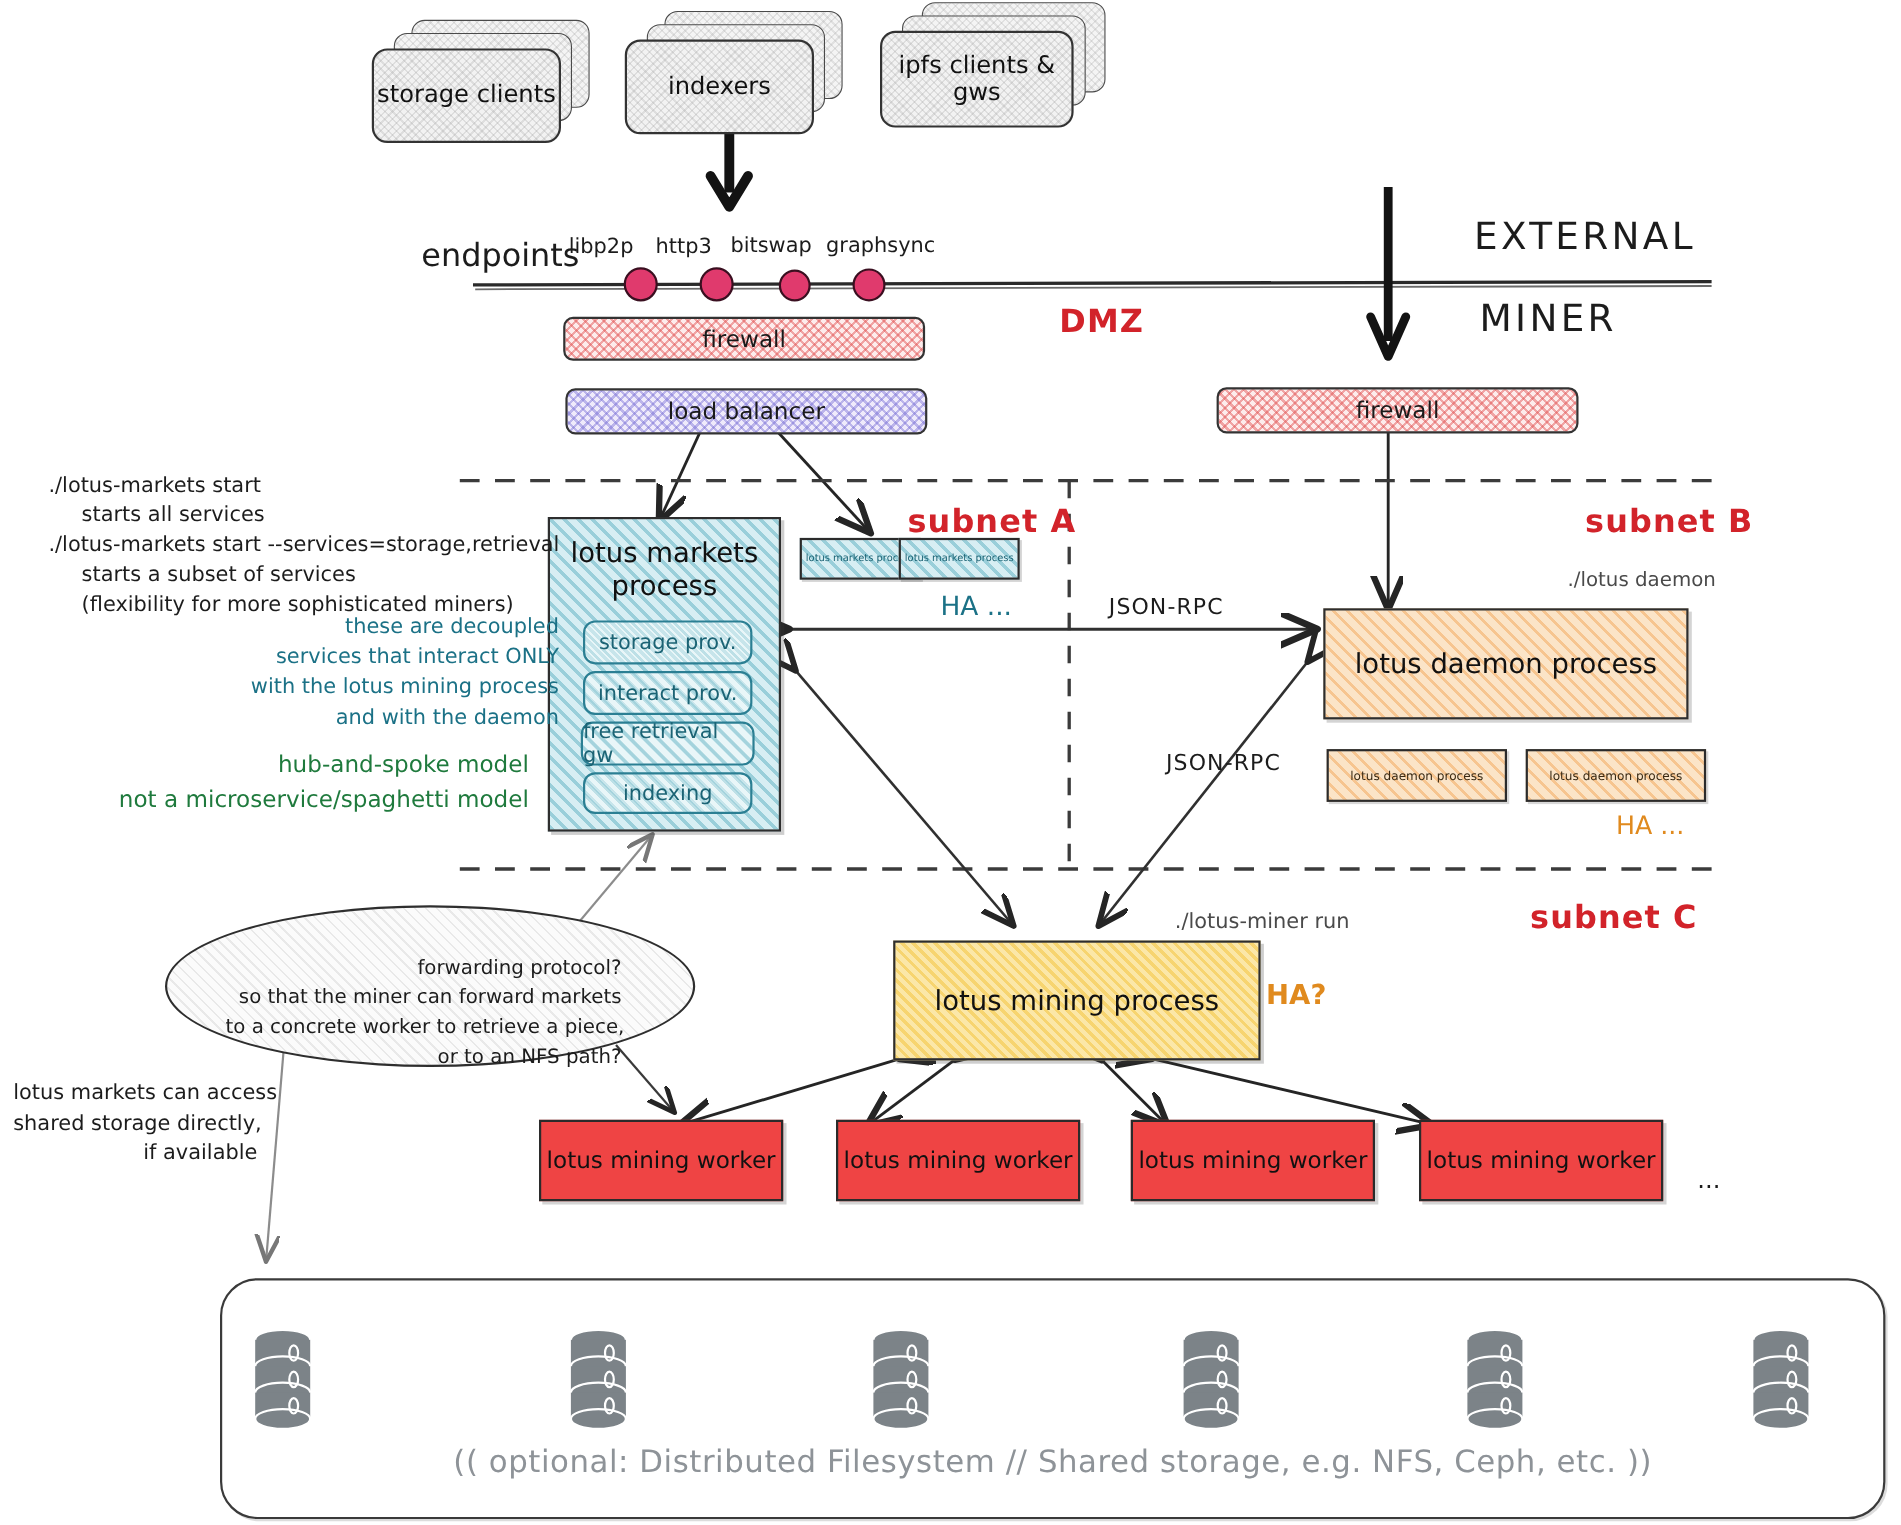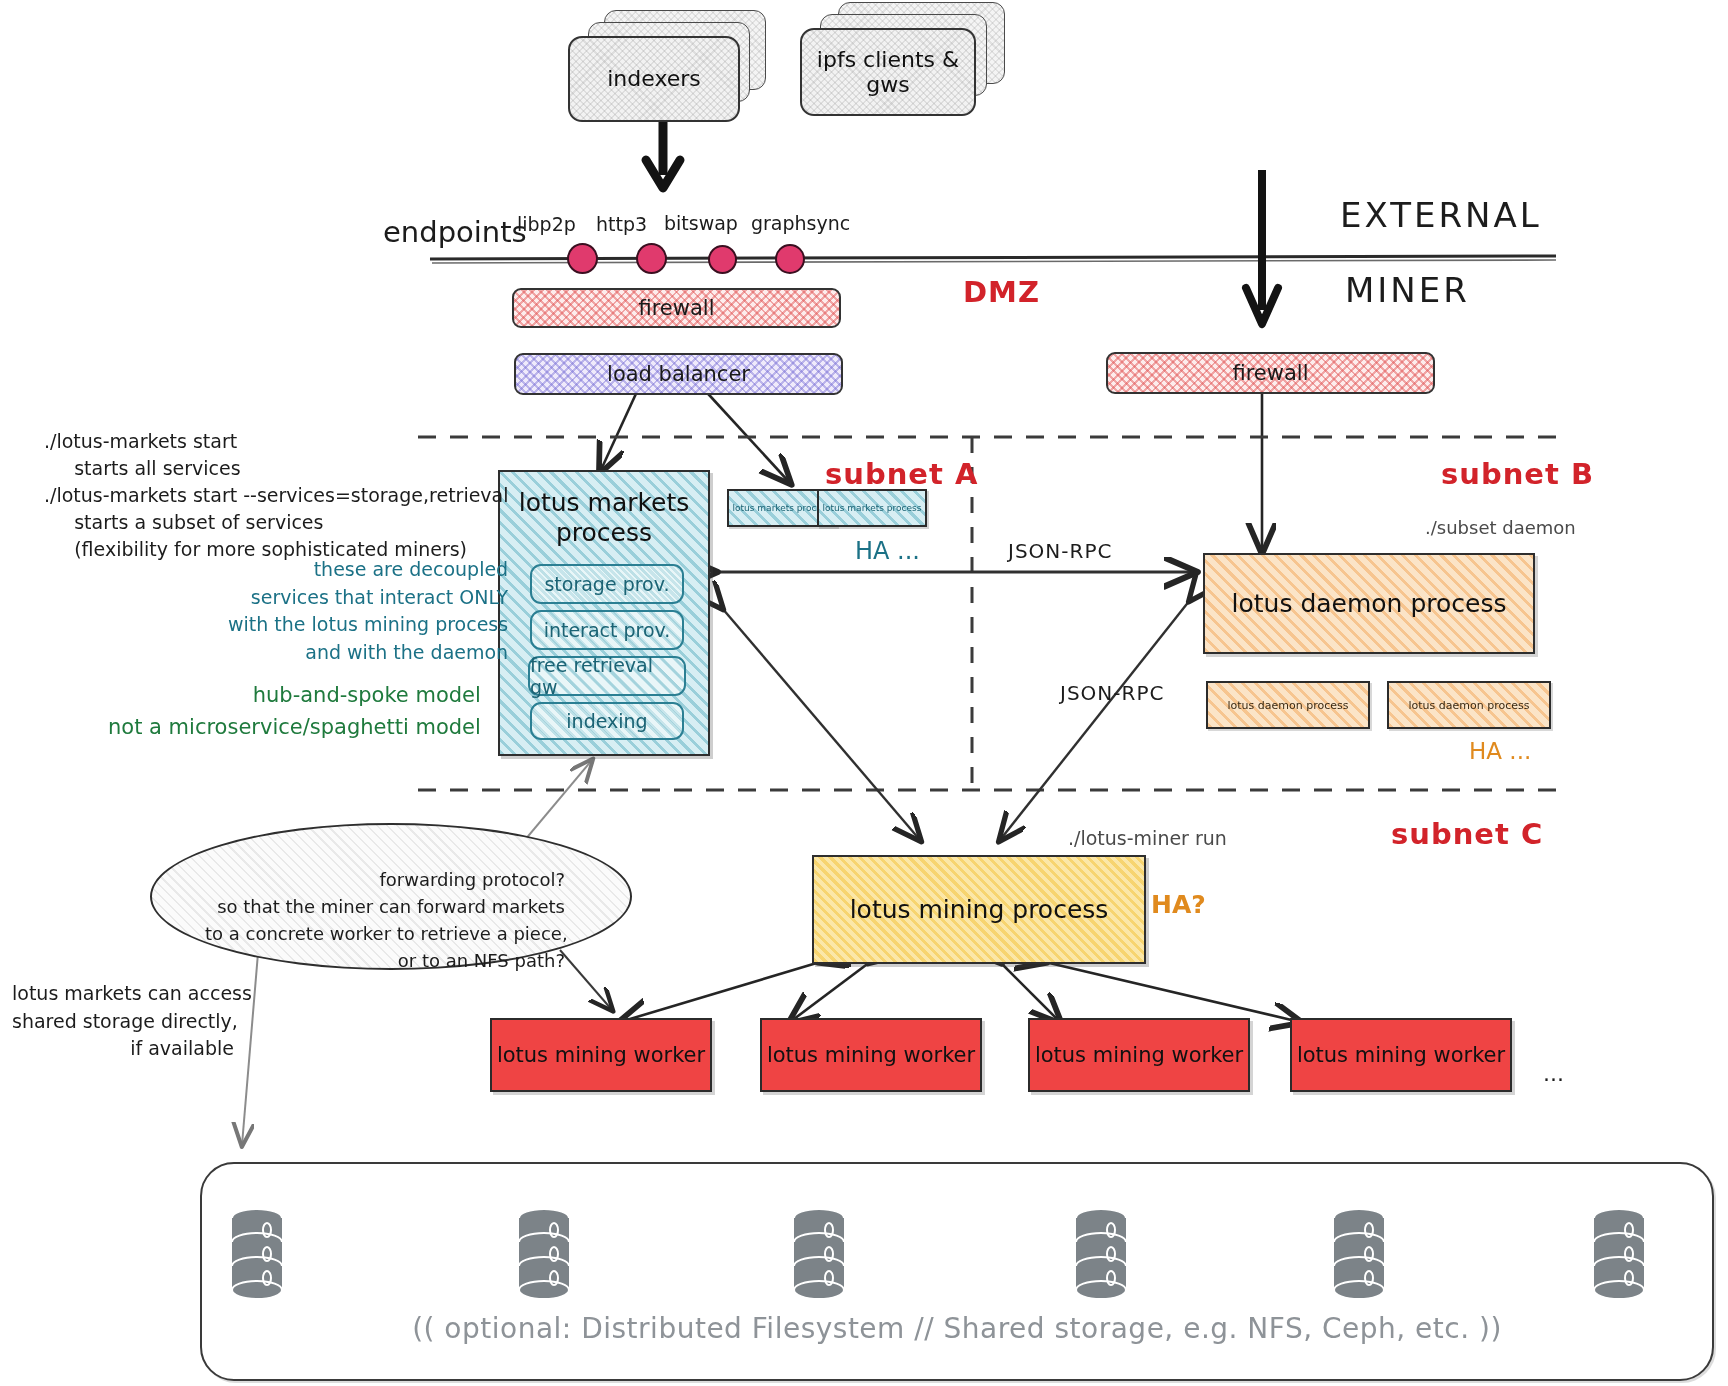--- a/index.html
+++ b/index.html
@@ -193,20 +193,26 @@
 
     <path d="M430,953 L592,760" stroke="#8c8c8c" stroke-width="2" fill="none" marker-end="url(#ah-gray)"></path>
 
     <path d="M560,950 L612,1010" stroke="#3a3a3a" stroke-width="2" fill="none" marker-end="url(#ah)"></path>
 
     <path d="M262,905 L242,1145" stroke="#8c8c8c" stroke-width="2" fill="none" marker-end="url(#ah-gray)"></path>
 
     <path d="M288,1262 L1624,1258" stroke="#3a3a3a" stroke-width="2.4" fill="none"></path>
   </svg>
 
+  <div class="stackwrap" style="left:338px;top:18px;width:200px;height:110px;">
+    <div class="stacklayer" style="left:36px;top:0;width:160px;height:78px;"></div>
+    <div class="stacklayer" style="left:20px;top:12px;width:160px;height:78px;"></div>
+    <div class="stacktop" style="left:0px;top:26px;width:168px;height:82px;">storage
+clients</div>
+  </div>
 
   <div class="stackwrap" style="left:800px;top:2px;width:210px;height:115px;">
     <div class="stacklayer" style="left:38px;top:0;width:165px;height:80px;"></div>
     <div class="stacklayer" style="left:20px;top:12px;width:165px;height:80px;"></div>
     <div class="stacktop" style="left:0px;top:26px;width:172px;height:84px;">ipfs clients
 &amp; gws</div>
   </div>
 
   <div class="stackwrap" style="left:568px;top:10px;width:200px;height:110px;">
     <div class="stacklayer" style="left:36px;top:0;width:160px;height:78px;"></div>
@@ -244,21 +250,21 @@
     <div class="svc" style="left:30px;top:92px;width:150px;height:36px;">storage prov.</div>
     <div class="svc" style="left:30px;top:138px;width:150px;height:36px;">interact prov.</div>
     <div class="svc" style="left:28px;top:184px;width:154px;height:36px;">free retrieval gw</div>
     <div class="svc" style="left:30px;top:230px;width:150px;height:34px;">indexing</div>
   </div>
 
   <div class="markets-mini" style="left:727px;top:489px;width:106px;height:34px;">lotus markets process</div>
   <div class="markets-mini" style="left:817px;top:489px;width:106px;height:34px;">lotus markets process</div>
   <div class="txt t-teal" style="left:855px;top:535px;font-size:24px;">HA ...</div>
 
-  <div class="txt t-gray" style="left:1425px;top:516px;font-size:18px;">./subset daemon</div>
+  <div class="txt t-gray" style="left:1425px;top:516px;font-size:18px;">./lotus daemon</div>
   <div class="daemon" style="left:1203px;top:553px;width:328px;height:97px;">lotus daemon process</div>
   <div class="daemon-mini" style="left:1206px;top:681px;width:160px;height:44px;">lotus daemon process</div>
   <div class="daemon-mini" style="left:1387px;top:681px;width:160px;height:44px;">lotus daemon process</div>
   <div class="txt t-orange" style="left:1469px;top:736px;font-size:23px;">HA ...</div>
 
   <div class="txt t-black" style="left:1008px;top:538px;font-size:20px;letter-spacing:1px;">JSON-RPC</div>
   <div class="txt t-black" style="left:1060px;top:680px;font-size:20px;letter-spacing:1px;">JSON-RPC</div>
 
   <div class="txt t-gray" style="left:1068px;top:826px;font-size:19px;">./lotus-miner run</div>
   <div class="mining" style="left:812px;top:855px;width:330px;height:105px;">lotus mining process</div>

